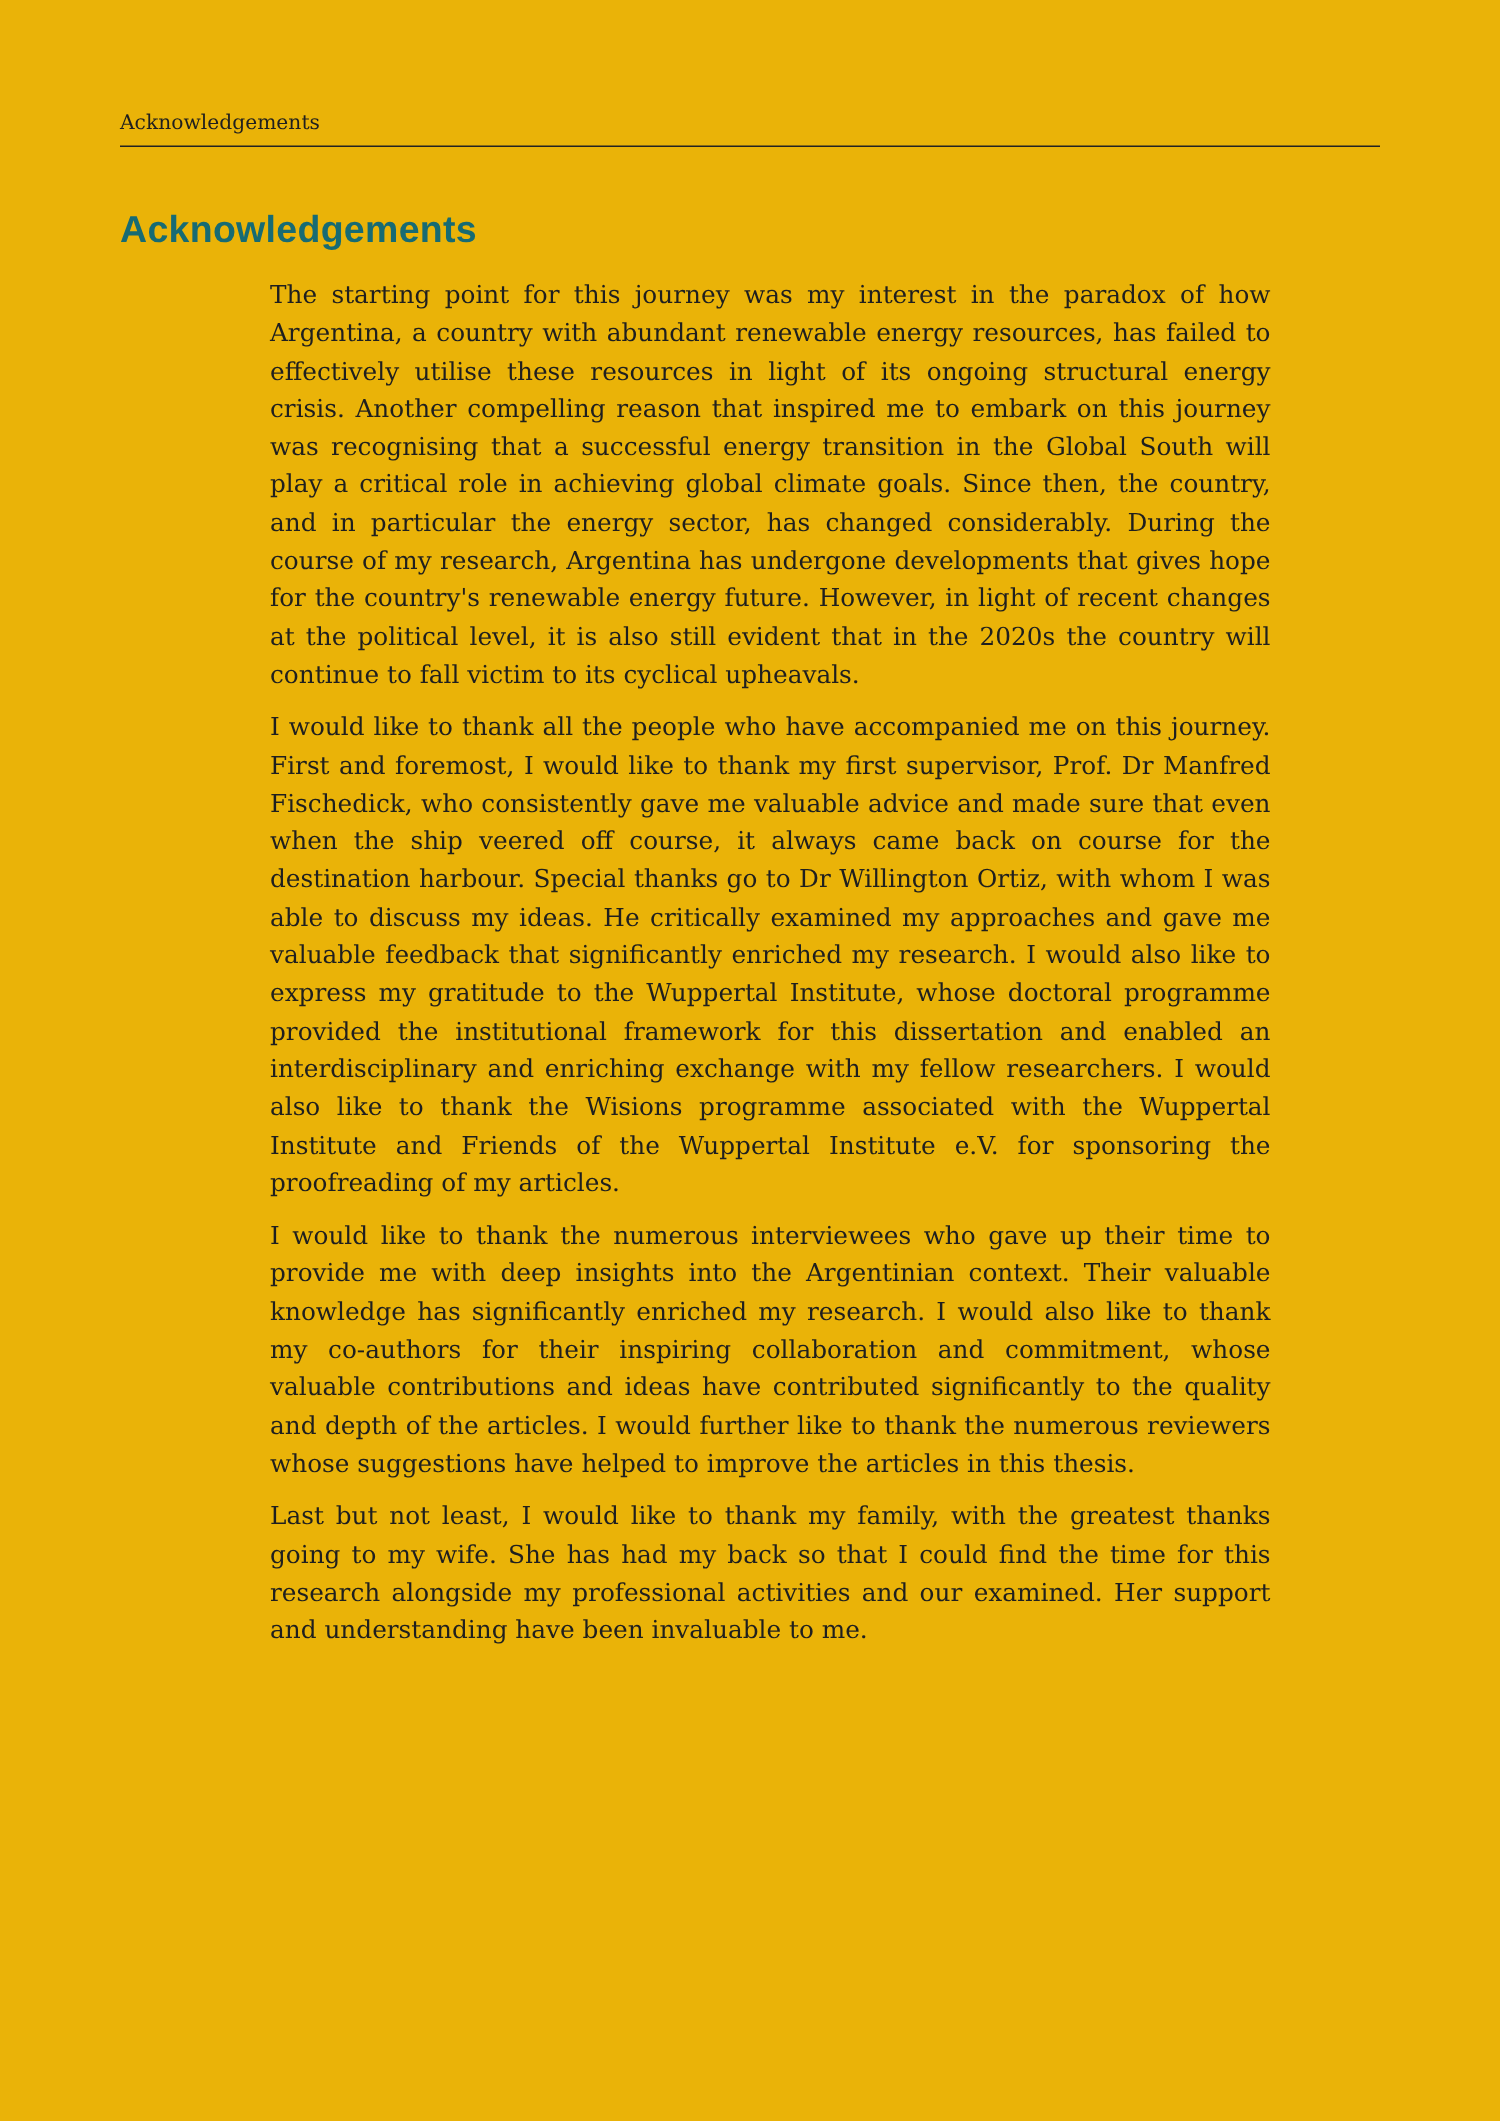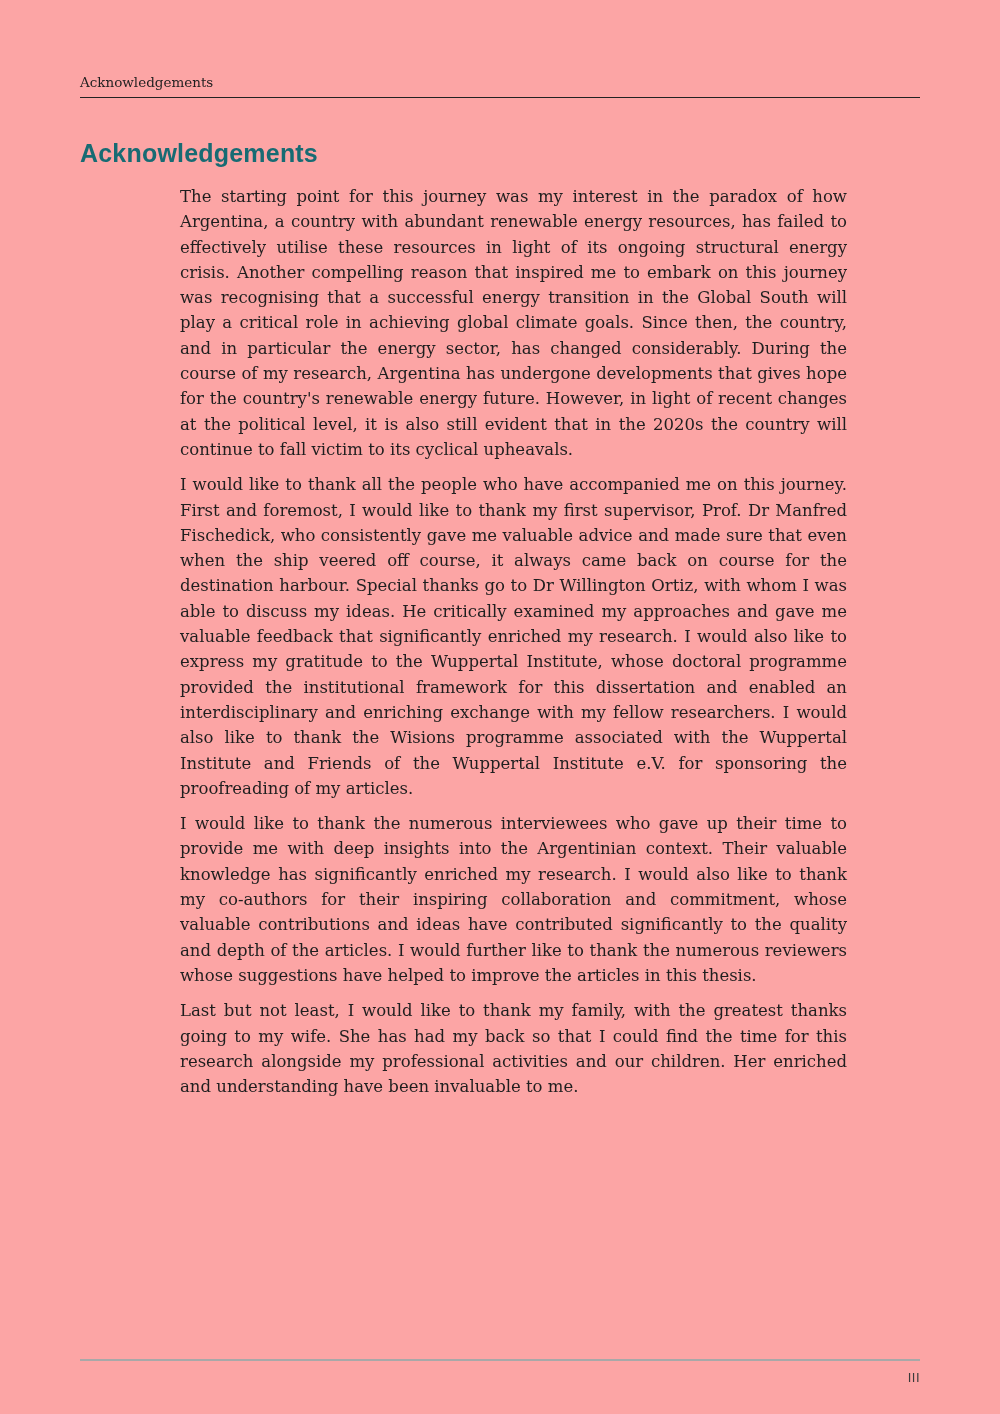--- a/index.html
+++ b/index.html
@@ -7,21 +7,21 @@
   body {
     width: 1000px;
     height: 1414px;
     position: relative;
     font-family: "DejaVu Serif", serif;
     color: #1f1f1f;
   }
   .page {
     position: absolute;
     inset: 0;
-    background: #fca5a5;
+    background: #eab308;
     padding: 0 80px;
   }
   .running-header {
     margin-top: 74px;
     padding-bottom: 7px;
     border-bottom: 1.5px solid #222222;
     font-size: 13.5px;
     line-height: 16px;
     color: #1f1f1f;
   }
@@ -70,20 +70,17 @@
   <div class="running-header">
     <span>Acknowledgements</span>
   </div>
 
   <h1 class="page-title">Acknowledgements</h1>
 
   <div class="body-text">
     <p>The starting point for this journey was my interest in the paradox of how Argentina, a country with abundant renewable energy resources, has failed to effectively utilise these resources in light of its ongoing structural energy crisis. Another compelling reason that inspired me to embark on this journey was recognising that a successful energy transition in the Global South will play a critical role in achieving global climate goals. Since then, the country, and in particular the energy sector, has changed considerably. During the course of my research, Argentina has undergone developments that gives hope for the country's renewable energy future. However, in light of recent changes at the political level, it is also still evident that in the 2020s the country will continue to fall victim to its cyclical upheavals.</p>
     <p>I would like to thank all the people who have accompanied me on this journey. First and foremost, I would like to thank my first supervisor, Prof. Dr Manfred Fischedick, who consistently gave me valuable advice and made sure that even when the ship veered off course, it always came back on course for the destination harbour. Special thanks go to Dr Willington Ortiz, with whom I was able to discuss my ideas. He critically examined my approaches and gave me valuable feedback that significantly enriched my research. I would also like to express my gratitude to the Wuppertal Institute, whose doctoral programme provided the institutional framework for this dissertation and enabled an interdisciplinary and enriching exchange with my fellow researchers. I would also like to thank the Wisions programme associated with the Wuppertal Institute and Friends of the Wuppertal Institute e.V. for sponsoring the proofreading of my articles.</p>
     <p>I would like to thank the numerous interviewees who gave up their time to provide me with deep insights into the Argentinian context. Their valuable knowledge has significantly enriched my research. I would also like to thank my co-authors for their inspiring collaboration and commitment, whose valuable contributions and ideas have contributed significantly to the quality and depth of the articles. I would further like to thank the numerous reviewers whose suggestions have helped to improve the articles in this thesis.</p>
-    <p>Last but not least, I would like to thank my family, with the greatest thanks going to my wife. She has had my back so that I could find the time for this research alongside my professional activities and our children. Her enriched and understanding have been invaluable to me.</p>
+    <p>Last but not least, I would like to thank my family, with the greatest thanks going to my wife. She has had my back so that I could find the time for this research alongside my professional activities and our examined. Her support and understanding have been invaluable to me.</p>
   </div>
 
-  <div class="footer">
-    <span class="page-number">III</span>
-  </div>
 
 </div>
 
 </body></html>

